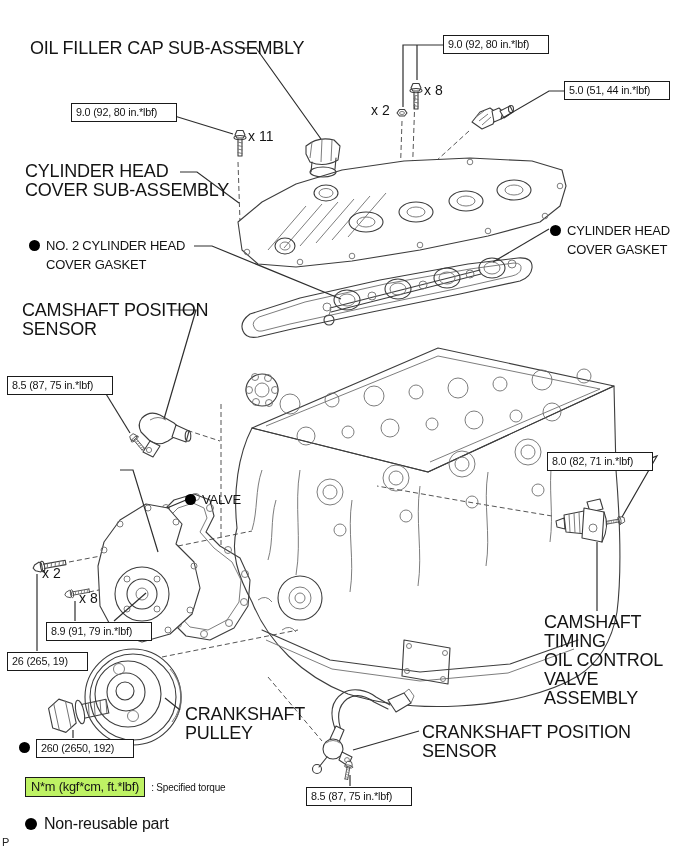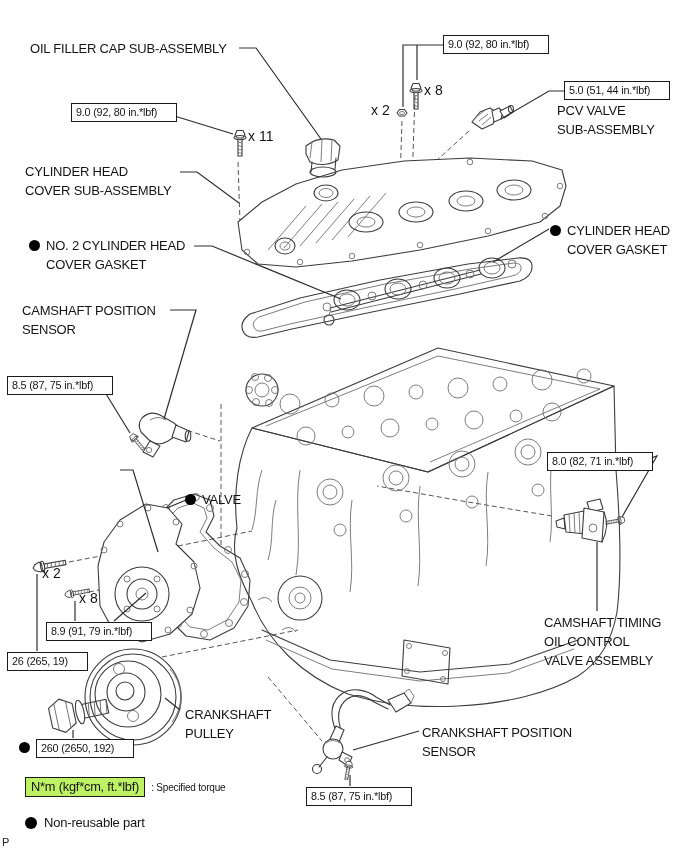--- a/index.html
+++ b/index.html
@@ -1,34 +1,34 @@
 <!DOCTYPE html>
 <html><head>
 <meta charset="utf-8">
 <style>
   html,body{margin:0;padding:0;background:#fff;}
   .stage{position:relative;width:690px;height:854px;background:#ffffff;overflow:hidden;
          font-family:"Liberation Sans",sans-serif;color:#141414;}
   .art{position:absolute;left:0;top:0;}
-  .label{position:absolute;font-size:13px;line-height:19px;letter-spacing:-0.2px;
+  .label{position:absolute;font-size:18px;line-height:19px;letter-spacing:-0.2px;
          white-space:pre-line;color:#141414;}
   .dotlabel{position:absolute;display:flex;gap:6px;align-items:flex-start;}
   .dotlabel .txt{font-size:13px;line-height:19px;letter-spacing:-0.2px;white-space:pre-line;}
   .dot{width:11px;height:11px;border-radius:50%;background:#000;flex:0 0 auto;margin-top:4px;}
   .dot.lone{position:absolute;margin:0;}
   .tbox{position:absolute;border:1.5px solid #1a1a1a;background:#fff;font-size:10.8px;
         letter-spacing:-0.2px;padding:2px 19px 3px 4px;white-space:nowrap;color:#141414;}
   .count{position:absolute;font-size:14px;letter-spacing:0;color:#141414;white-space:nowrap;text-align:center;}
   .legend-row{position:absolute;display:flex;align-items:center;gap:6px;white-space:nowrap;}
   .legend-box{border:1.5px solid #1a1a1a;background:#bef264;font-size:12.8px;
               padding:1px 5px 2px 5px;letter-spacing:-0.2px;}
   .legend-desc{font-size:10px;letter-spacing:-0.2px;}
   .nonreuse-row{position:absolute;display:flex;align-items:center;gap:7px;}
   .nonreuse-row .dot{margin-top:0;width:12px;height:12px;}
-  .nonreuse-txt{font-size:13px;letter-spacing:-0.2px;}
+  .nonreuse-txt{font-size:16px;letter-spacing:-0.2px;}
   .corner{position:absolute;font-size:11px;color:#222;}
   svg .part{fill:#ffffff;stroke:#3d3d3d;stroke-width:1.1;stroke-linejoin:round;}
   svg .ln{fill:none;stroke:#3d3d3d;stroke-width:1.1;stroke-linejoin:round;stroke-linecap:round;}
   svg .fine{fill:none;stroke:#6e6e6e;stroke-width:0.9;}
   svg .leader{fill:none;stroke:#2e2e2e;stroke-width:1.2;}
   svg .dash{fill:none;stroke:#555;stroke-width:1;stroke-dasharray:5 3;}
 </style>
 </head>
 <body>
 
@@ -309,22 +309,20 @@
   <div class="dotlabel" style="left:29px;top:236px">
     <span class="dot"></span>
     <span class="txt">NO. 2 CYLINDER HEAD
 COVER GASKET</span>
   </div>
   <div class="dotlabel" style="left:550px;top:221px">
     <span class="dot"></span>
     <span class="txt">CYLINDER HEAD
 COVER GASKET</span>
   </div>
-  <div class="label" style="left:557px;top:101px">PCV VALVE
-SUB-ASSEMBLY</div>
   <div class="label" style="left:22px;top:301px">CAMSHAFT POSITION
 SENSOR</div>
   <div class="dotlabel" style="left:185px;top:490px">
     <span class="dot"></span>
     <span class="txt">VALVE</span>
   </div>
   <div class="label" style="left:185px;top:705px">CRANKSHAFT
 PULLEY</div>
   <div class="label" style="left:544px;top:613px">CAMSHAFT TIMING
 OIL CONTROL

